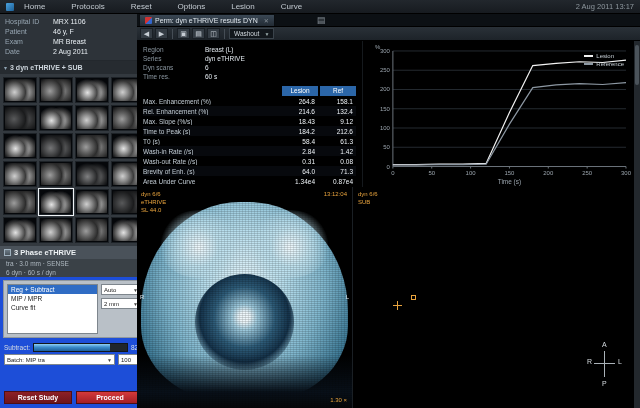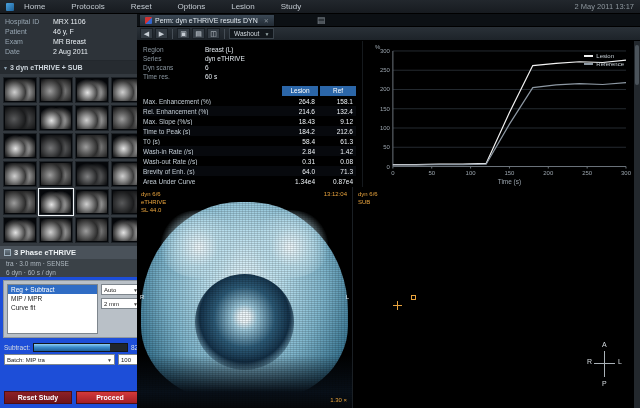--- a/index.html
+++ b/index.html
@@ -134,23 +134,23 @@
 <div id="screen">
 
   <div id="menubar">
     <div class="logo"></div>
     <div id="menu-items" style="display: flex; gap: 26px;">
         <span class="menu-item">Home</span>
         <span class="menu-item">Protocols</span>
         <span class="menu-item">Reset</span>
         <span class="menu-item">Options</span>
         <span class="menu-item">Lesion</span>
-        <span class="menu-item">Study</span>
-      </div>
-    <div id="clock">2 May 2011  13:17</div>
+        <span class="menu-item">Curve</span>
+      </div>
+    <div id="clock">2 Aug 2011  13:17</div>
   </div>
 
   <aside id="sidebar">
     <div id="patient-info">
         <div class="p-row">
           <span class="p-lbl">Hospital ID</span>
           <span class="p-val">MRX 1106</span>
         </div>
         <div class="p-row">
           <span class="p-lbl">Patient</span>

